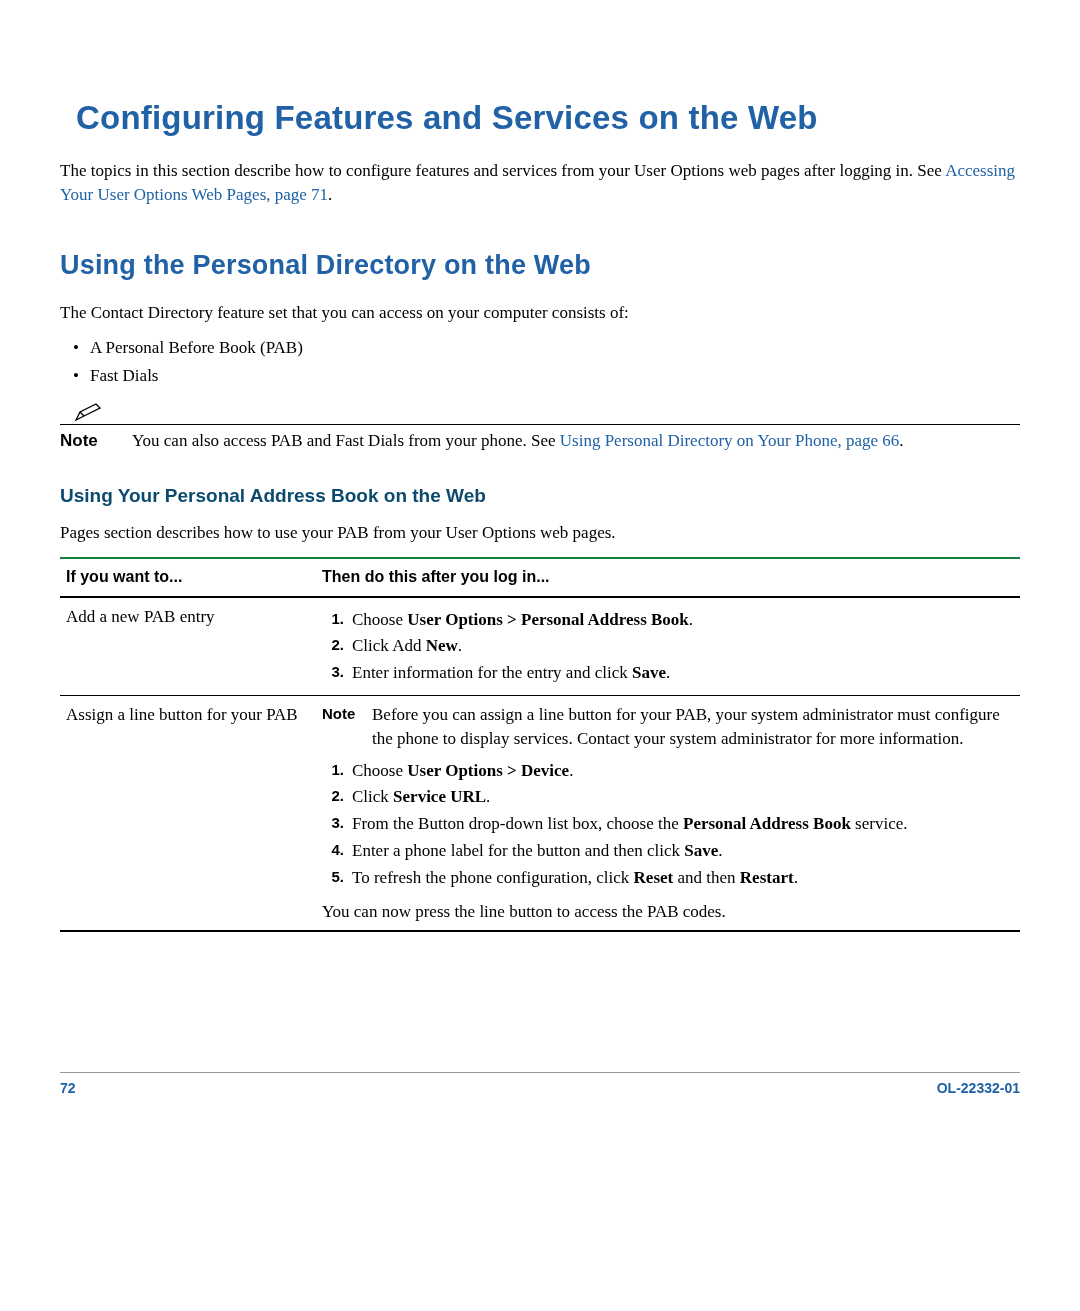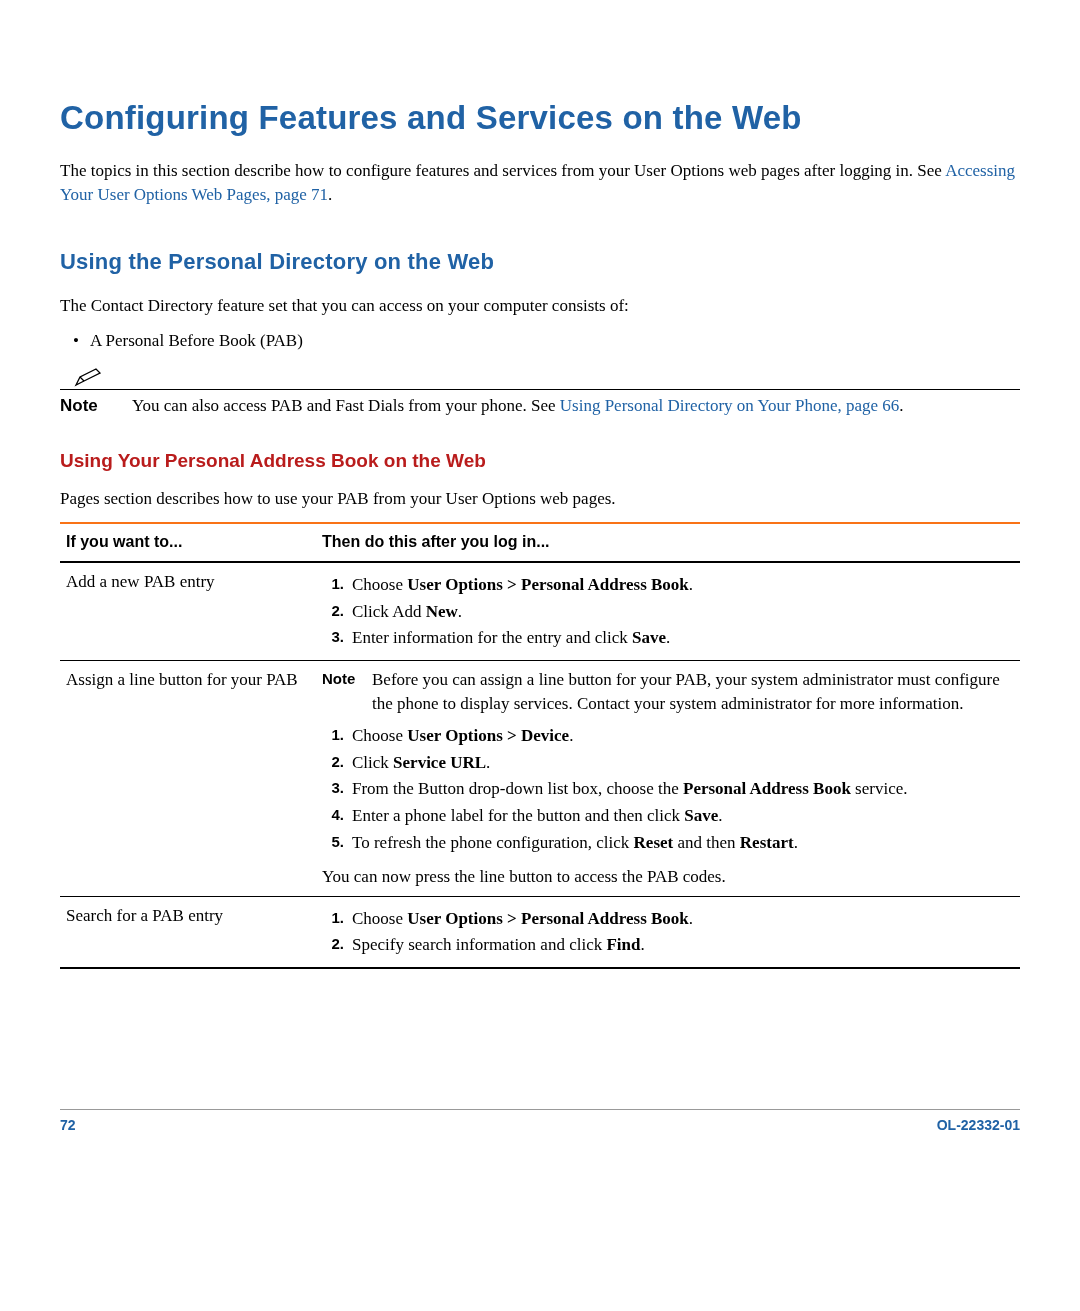--- a/index.html
+++ b/index.html
@@ -11,37 +11,37 @@
     line-height: 1.4;
     width: 1080px;
     box-sizing: border-box;
     background: #fff;
   }
   .h1 {
     font-family: "Helvetica Neue", Arial, sans-serif;
     font-weight: 800;
     color: #2062a5;
     font-size: 33px;
-    margin: 40px 0 18px 0;
+    margin: 40px 0 18px 16px;
     letter-spacing: 0.2px;
     font-stretch: condensed;
   }
   .h2 {
     font-family: "Helvetica Neue", Arial, sans-serif;
     font-weight: 800;
     color: #2062a5;
-    font-size: 22px;
+    font-size: 27px;
     margin: 40px 0 16px 0;
     letter-spacing: 0.2px;
     font-stretch: condensed;
   }
   .h3 {
     font-family: "Helvetica Neue", Arial, sans-serif;
     font-weight: 700;
-    color: #b91c1c;
+    color: #0c4a6e;
     font-size: 19px;
     margin: 30px 0 12px 0;
   }
   p { margin: 6px 0 12px 0; }
   a.ref { color: #2062a5; text-decoration: none; }
   ul.bullets { list-style: none; padding: 0; margin: 6px 0 14px 0; }
   ul.bullets li { position: relative; padding-left: 30px; margin: 4px 0; }
   ul.bullets li::before {
     content: "•"; position: absolute; left: 13px; top: 0; font-size: 17px;
   }
@@ -77,21 +77,21 @@
   table.proc th, table.proc td {
     text-align: left;
     vertical-align: top;
     padding: 7px 10px 7px 6px;
     border-bottom: 1px solid #000;
   }
   table.proc thead th {
     font-family: "Helvetica Neue", Arial, sans-serif;
     font-weight: 700;
     font-size: 16px;
-    border-top: 2px solid #f97316;
+    border-top: 2px solid #15803d;
     border-bottom: 2px solid #000;
   }
   table.proc tbody tr:last-child td { border-bottom: 2px solid #000; }
   table.proc td.col1 { width: 240px; }
   ol.steps {
     list-style: none;
     margin: 0;
     padding: 0;
   }
   ol.steps li {
@@ -139,20 +139,21 @@
   <span>The topics in this section describe how to configure features and services from your User Options web pages after logging in. See </span>
   <a class="ref" href="#">Accessing Your User Options Web Pages, page 71</a><span>.</span>
 </p>
 
 <h2 class="h2">Using the Personal Directory on the Web</h2>
 
 <p>The Contact Directory feature set that you can access on your computer consists of:</p>
 
 <ul class="bullets">
   <li>A Personal Before Book (PAB)</li>
+  <li>Fast Dials</li>
 </ul>
 
 <div class="note-wrap">
   <svg class="note-icon" width="30" height="20" viewBox="0 0 30 20">
     <polygon points="2,18 6,10 22,2 26,6 10,14" fill="none" stroke="#000" stroke-width="1.3"></polygon>
     <line x1="6" y1="10" x2="10" y2="14" stroke="#000" stroke-width="1.3"></line>
   </svg>
   <hr class="note-line">
   <div class="note-grid">
     <div class="note-label">Note</div>
@@ -219,34 +220,19 @@
               <span>Enter a phone label for the button and then click <b>Save</b>.</span>
             </li>
             <li>
               <span class="num">5.</span>
               <span>To refresh the phone configuration, click <b>Reset</b> and then <b>Restart</b>.</span>
             </li>
           </ol>
           <div style="margin-top: 10px;">You can now press the line button to access the PAB codes.</div>
         </td>
       </tr>
-      <tr>
-        <td class="col1">Search for a PAB entry</td>
-        <td>
-          <ol class="steps">
-            <li>
-              <span class="num">1.</span>
-              <span>Choose <b>User Options &gt; Personal Address Book</b>.</span>
-            </li>
-            <li>
-              <span class="num">2.</span>
-              <span>Specify search information and click <b>Find</b>.</span>
-            </li>
-          </ol>
-        </td>
-      </tr>
     </tbody>
 </table>
 
 <div class="footer">
   <span>72</span>
   <span>OL-22332-01</span>
 </div>
 
 </body></html>

